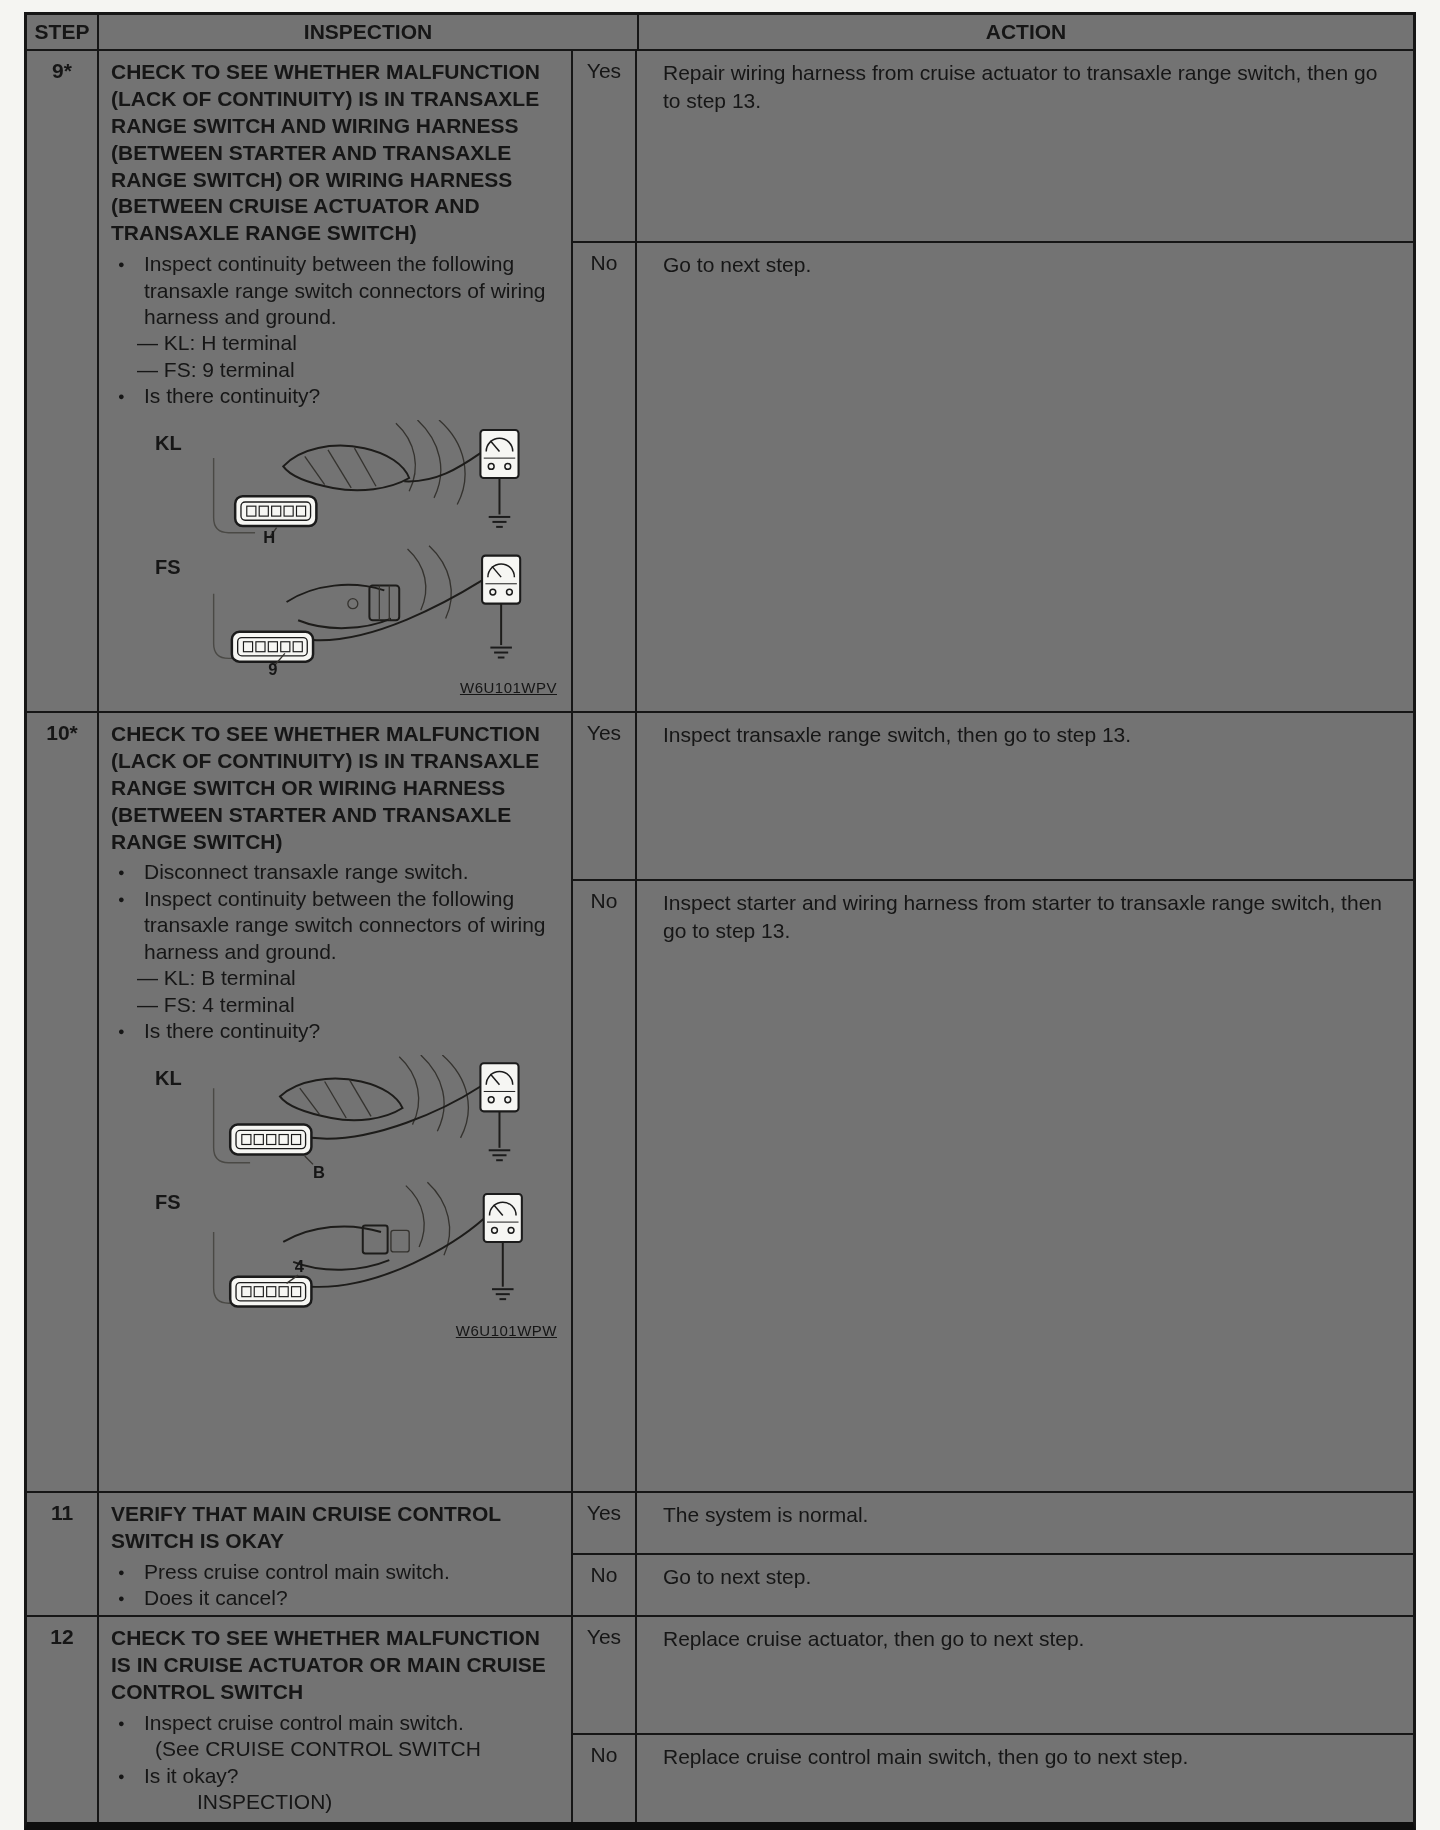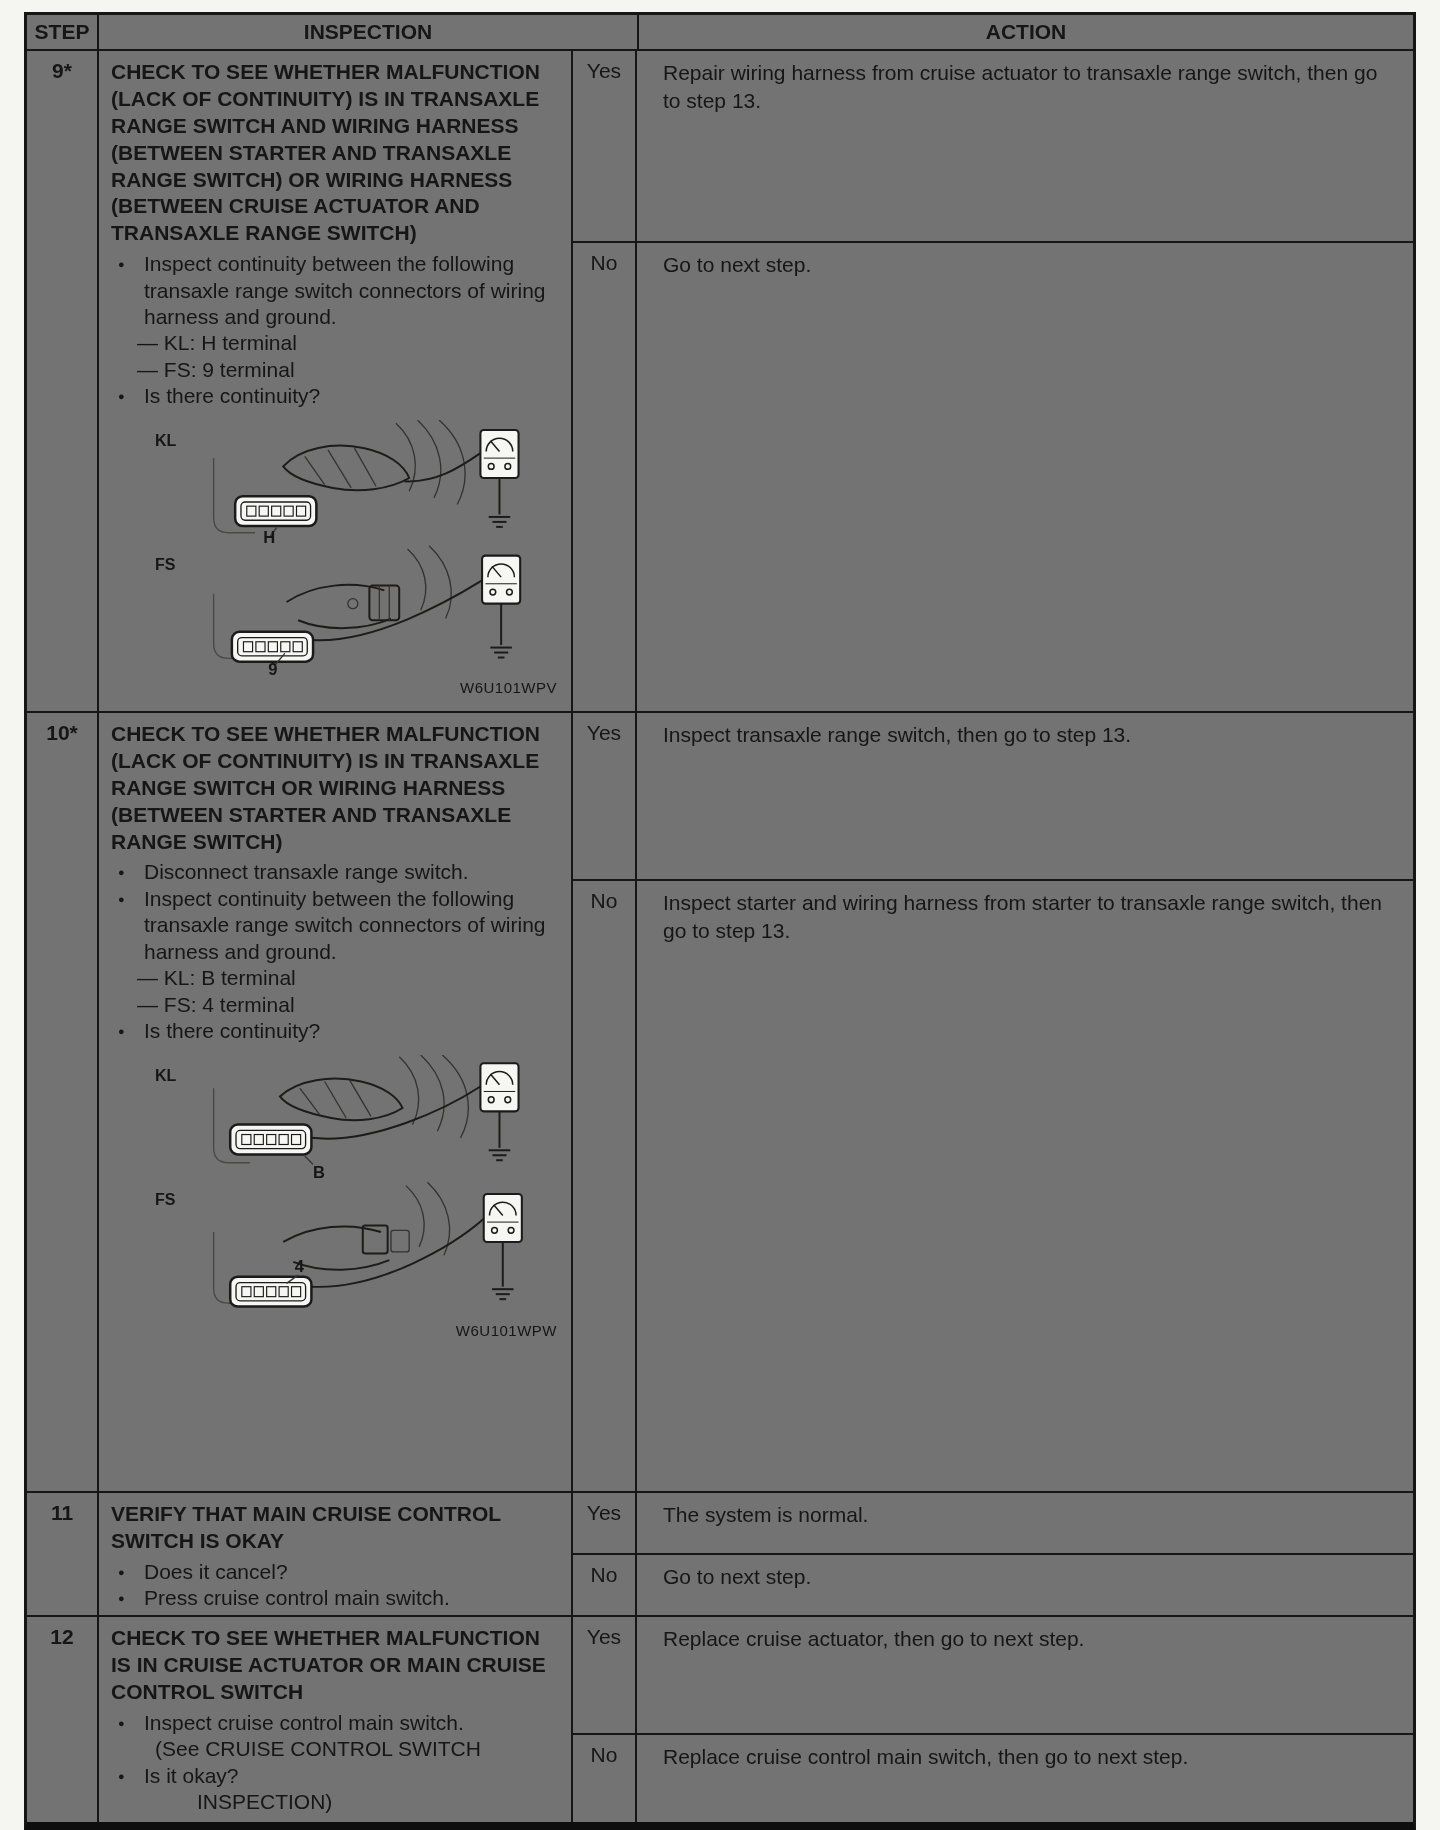--- a/index.html
+++ b/index.html
@@ -37,23 +37,23 @@
   .title { font-weight:700; font-size:21px; line-height:1.28; }
   .lines { margin-top:4px; }
   .line { display:flex; font-size:21px; line-height:1.26; }
   .line.bullet::before { content:"●"; font-size:11px; width:26px; flex:none; padding-left:7px; padding-top:7px; }
   .line.dash  { padding-left:26px; }
   .line.cont  { padding-left:44px; }
   .line.cont2 { padding-left:86px; }
 
   .fig { margin-top:10px; }
   .subfig { display:flex; align-items:flex-start; }
-  .figlabel { width:96px; flex:none; padding-left:44px; padding-top:12px; font-weight:700; font-size:16px; }
+  .figlabel { width:96px; flex:none; padding-left:44px; padding-top:12px; font-weight:700; font-size:20px; }
   .subfig svg { width:348px; height:auto; flex:none; display:block; }
-  .figcode { text-align:right; font-size:15px; padding-right:2px; margin-top:2px; letter-spacing:.5px; }
+  .figcode { text-align:right; font-size:15px; padding-right:2px; margin-top:2px; letter-spacing:.5px;text-decoration:underline; }
 
   .diagram .thin  { fill:none; stroke:#35332f; stroke-width:1.6; }
   .diagram .mid   { fill:none; stroke:#1d1c1a; stroke-width:2.4; }
   .diagram .frame { fill:none; stroke:#4a4945; stroke-width:1.7; }
   .diagram text { font-family:"Liberation Sans", sans-serif; font-weight:700; font-size:20px; fill:#161616; }
 </style>
 </head>
 <body>
 
 <svg width="0" height="0" style="position:absolute" aria-hidden="true">
@@ -250,24 +250,24 @@
         </div>
       </div>
     </div>
 
     <div class="trow r11">
       <div class="cstep">11</div>
       <div class="cinspection">
         <p class="title">VERIFY THAT MAIN CRUISE CONTROL SWITCH IS OKAY</p>
         <div class="lines">
           <div class="line bullet">
+              <span>Press cruise control main switch.</span>
+            </div>
+          <div class="line bullet">
               <span>Does it cancel?</span>
-            </div>
-          <div class="line bullet">
-              <span>Press cruise control main switch.</span>
             </div>
         </div>
       </div>
       <div class="cbranches">
         <div class="branch branch-yes">
           <div class="yn">Yes</div>
           <div class="action">The system is normal.</div>
         </div>
         <div class="branch">
           <div class="yn">No</div>

